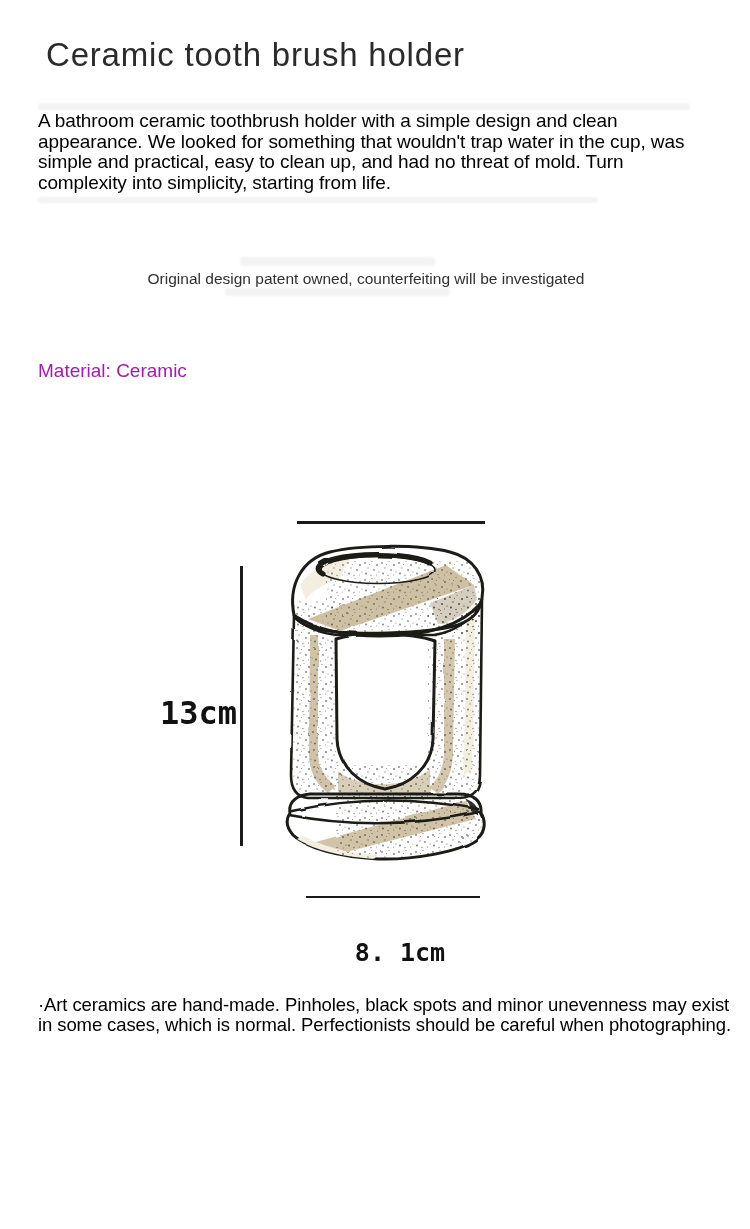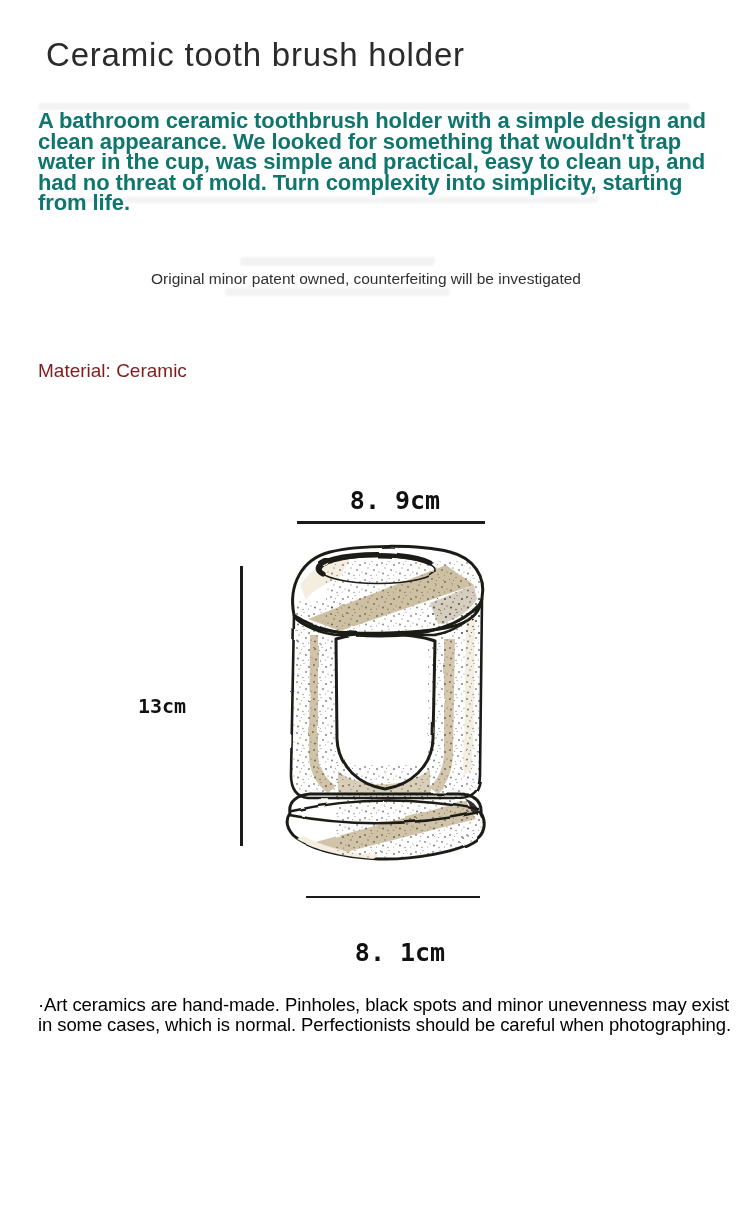--- a/index.html
+++ b/index.html
@@ -1,28 +1,28 @@
 <!DOCTYPE html>
 <html><head>
 <meta charset="utf-8">
 <style>
   html,body{margin:0;padding:0;background:#ffffff;}
   #page{position:relative;width:750px;height:1062px;background:#ffffff;overflow:hidden;
         font-family:"Liberation Sans",sans-serif;color:#1a1a1a;}
   .abs{position:absolute;}
 
   .title{left:46px;top:36px;font-size:33px;font-weight:300;letter-spacing:0.8px;color:#2b2b2b;}
-  .desc{left:38px;top:111px;width:670px;font-size:22px;line-height:20.5px;
-        letter-spacing:-0.1px;color:#0f766e;font-weight:bold;}
+  .desc{left:38px;top:111px;width:670px;font-size:19px;line-height:20.5px;
+        letter-spacing:-0.1px;color:#000000;}
   .patent{left:0;top:270px;width:732px;text-align:center;font-size:15.5px;color:#303030;}
-  .material{left:38px;top:360px;font-size:19px;color:#7f1d1d;}
+  .material{left:38px;top:360px;font-size:19px;color:#a21caf;}
 
   .dim-label{font-family:"DejaVu Sans Mono",monospace;font-weight:bold;color:#111;}
   .dim-top{left:295px;top:486px;width:200px;text-align:center;font-size:25px;}
-  .dim-height{left:138px;top:694px;width:70px;text-align:left;font-size:20px;}
+  .dim-height{left:160px;top:694px;width:70px;text-align:left;font-size:32px;}
   .dim-bottom{left:300px;top:903px;width:200px;text-align:center;font-size:25px;margin-top:35px;}
 
   .line-h-top{left:297px;top:521px;width:188px;height:2.5px;background:#1a1a1a;}
   .line-v{left:240px;top:566px;width:3px;height:280px;background:#1a1a1a;}
   .line-h-bottom{left:306px;top:896px;width:174px;height:2px;background:#1a1a1a;}
 
   .note{left:38px;width:700px;font-size:18.5px;line-height:20px;color:#000000;letter-spacing:-0.1px;}
   .note1{top:995px;}
   .note2{top:1095px;}
 
@@ -40,24 +40,23 @@
 
   <div class="abs ghost" style="left:38px;top:103px;width:652px;height:7px;"></div>
   <div class="abs ghost" style="left:38px;top:197px;width:560px;height:6px;"></div>
   <div class="abs ghost" style="left:240px;top:257px;width:195px;height:9px;"></div>
   <div class="abs ghost" style="left:225px;top:288px;width:225px;height:8px;"></div>
   <div class="abs ghost" style="left:30px;top:1071px;width:462px;height:10px;"></div>
   <div class="abs ghost" style="left:30px;top:1167px;width:462px;height:13px;"></div>
 
   <div class="abs title">Ceramic tooth brush holder</div>
   <div class="abs desc">A bathroom ceramic toothbrush holder with a simple design and clean appearance. We looked for something that wouldn't trap water in the cup, was simple and practical, easy to clean up, and had no threat of mold. Turn complexity into simplicity, starting from life.</div>
-  <div class="abs patent">Original minor patent owned, counterfeiting will be investigated</div>
+  <div class="abs patent">Original design patent owned, counterfeiting will be investigated</div>
   <div class="abs material">Material: Ceramic</div>
 
-  <div class="abs dim-label dim-top">8. 9cm</div>
   <div class="abs line-h-top"></div>
   <div class="abs dim-label dim-height">13cm</div>
   <div class="abs line-v"></div>
   <div class="abs line-h-bottom"></div>
   <div class="abs dim-label dim-bottom">8. 1cm</div>
 
   <svg class="abs" style="left:276px;top:541px;" width="216" height="326" viewBox="-2 -2 216 326">
     <defs>
       <pattern id="speck" width="17" height="17" patternUnits="userSpaceOnUse">
         <g fill="#1c1b17">

